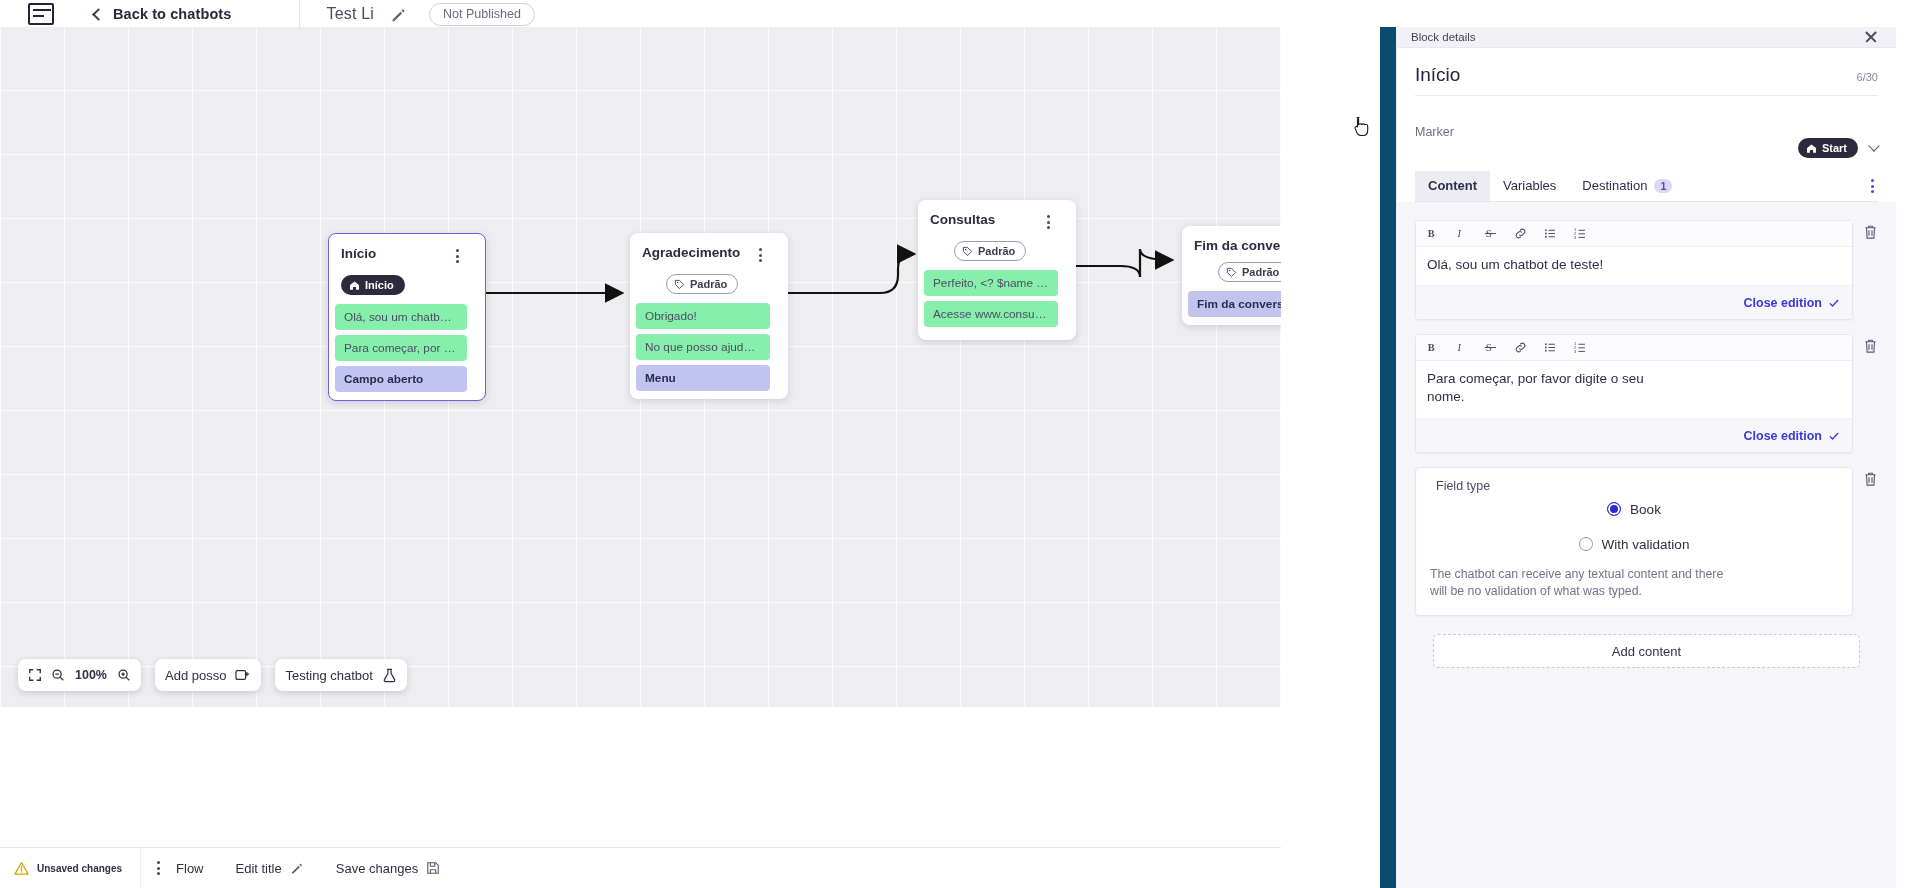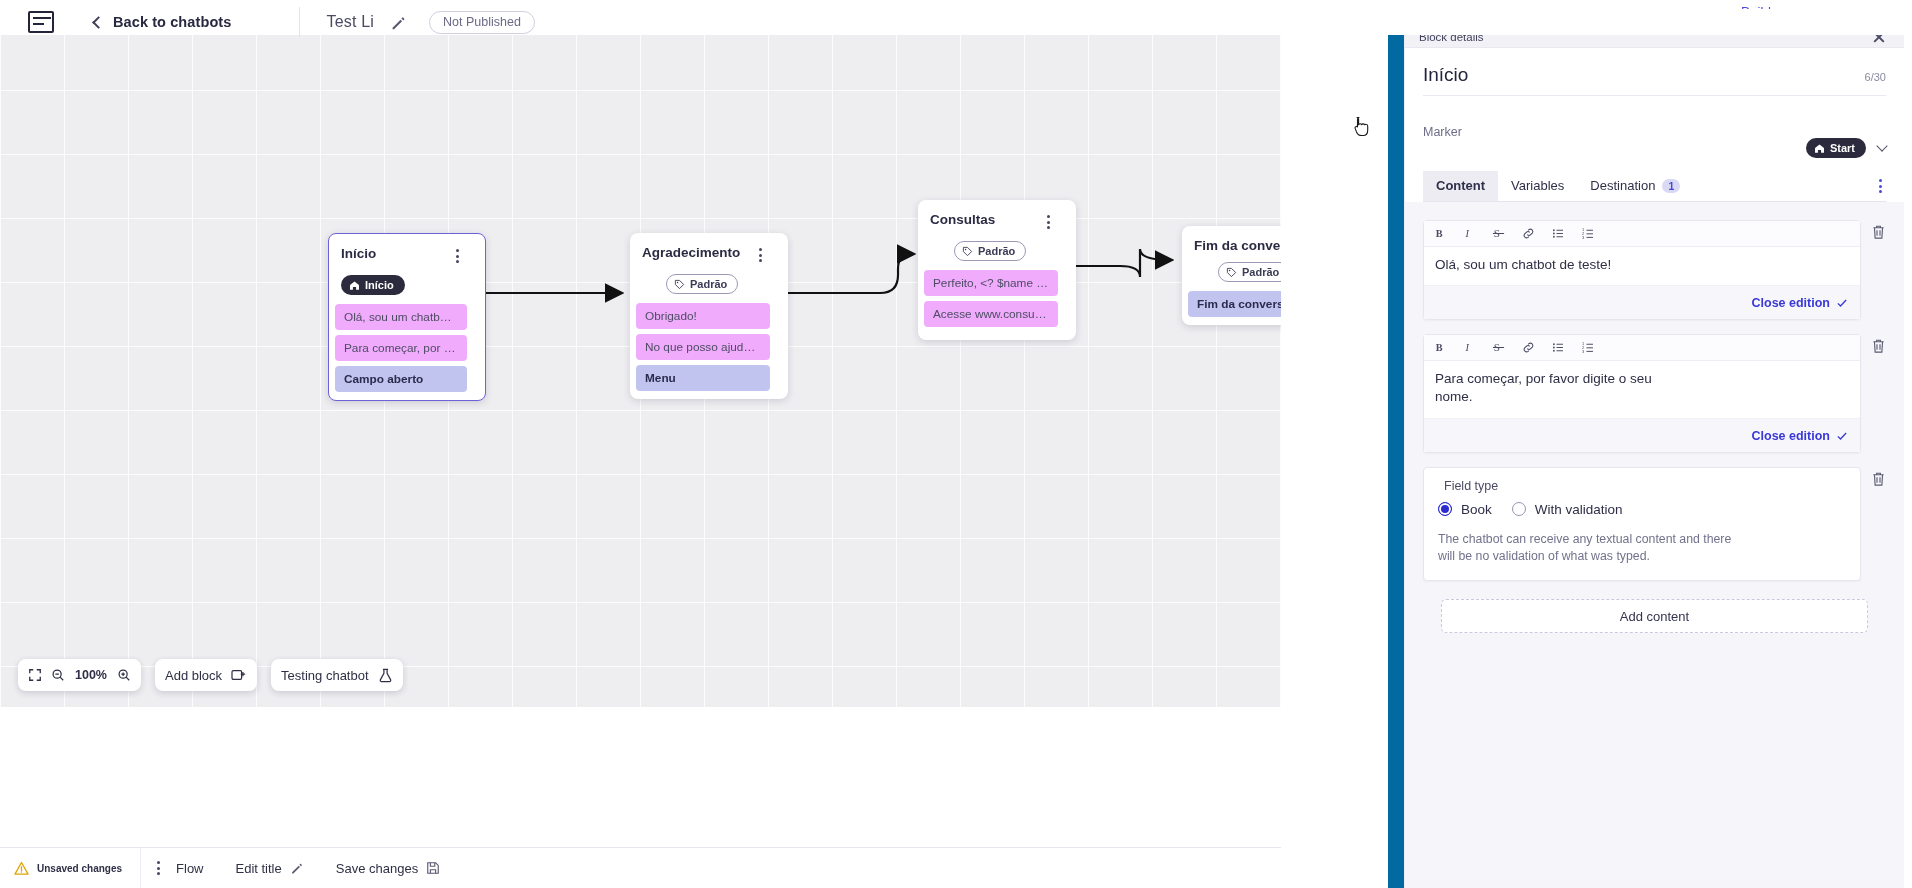--- a/index.html
+++ b/index.html
@@ -7,21 +7,21 @@
     width: 1912px; height: 888px;
     font-family: "Liberation Sans", sans-serif;
     background: #ffffff;
     overflow: hidden;
     color: #2c2c3a;
   }
   .app { position: relative; width: 1912px; height: 888px; }
 
   
   .topbar {
-    position: absolute; top: 9px; left: 0; width: 1912px; height: 26px;
+    position: absolute; top: 1px; left: 0; width: 1912px; height: 26px;
     background: #ffffff; display: flex; align-items: center; z-index: 40;
   }
   .logo-box {
     width: 34px; height: 26px; margin-left: 24px;
     display: flex; align-items: center; justify-content: center;
   }
   .logo-mark {
     width: 26px; height: 22px; border: 2px solid #23233a; border-radius: 2px;
     position: relative;
   }
@@ -86,21 +86,21 @@
     background: #2b2b3d; color: #fff; border-radius: 12px;
     font-size: 11px; font-weight: 700; padding: 4px 11px 4px 8px;
   }
   .tag-default {
     display: inline-flex; align-items: center; gap: 5px;
     border: 1px solid #9a9ab6; color: #3b3b55; border-radius: 12px;
     font-size: 11px; font-weight: 600; padding: 3px 10px 3px 7px; background:#fff;margin-left:24px;
   }
   .node-rows { margin-top: 9px; }
   .node-row {
-    margin: 0 6px 5px 6px; background: #f0abfc; border-radius: 4px;
+    margin: 0 6px 5px 6px; background: #86efac; border-radius: 4px;
     font-size: 11.8px; color: #4d4d63; padding: 6px 9px;
     white-space: nowrap; overflow: hidden; text-overflow: ellipsis;
   }
   .node-row.accent {
     background: #c2c4f0; color: #2b2b4d; font-weight: 600; margin-bottom: 0;
     border-radius: 4px;
   }
 
   
   .canvas-toolbar { position: absolute; left: 18px; bottom: 16px; display: flex; gap: 14px; align-items:center; }
@@ -120,22 +120,22 @@
   }
   .warn-wrap { display: flex; align-items: center; gap: 8px; margin-left: 14px; }
   .warn-text { font-size: 10px; color: #2f2f46; font-weight: 600;}
   .bb-divider { width:1px; height: 41px; background: #ececf3; margin-left: 18px;}
   .bb-kebab { margin: 0 16px; display:flex; flex-direction:column; gap:2.5px; cursor:pointer;}
   .bb-kebab i { width:3px;height:3px;border-radius:50%;background:#45455e;display:block;}
   .bb-item { font-size: 13px; color: #2f2f46; margin-right: 32px; display:flex; align-items:center; gap: 8px; cursor: pointer;}
 
   
   .rpanel {
-    position: absolute; top: 0; right: 8px; width: 516px; height: 888px;
-    background: #0369a1;
+    position: absolute; top: 0; right: 16px; width: 516px; height: 888px;
+    background: #0c4a6e;
   }
   .rtabs {
     height: 26px; display: flex; align-items: flex-end; justify-content: flex-end;
     gap: 34px; padding-right: 30px; background: #fff;
   }
   .rtab { font-size: 13.5px; color: #33334d; padding-bottom: 5px; cursor: pointer; }
   .rtab.active { color: #4a49d8; border-bottom: 2px solid #4a49d8; }
 
   .panel-body {
     position: absolute; top: 26px; left: 16px; right: 0; bottom: 0;
@@ -220,21 +220,21 @@
     background: #c5c5f3; display:flex; align-items:center; justify-content: space-between;
     padding: 6px 12px; cursor: pointer;
   }
   .field-head-title { font-size: 11.5px; color: #2e2e4e; font-weight: 600;}
   .chev-up {
     width: 8px; height: 8px; border-left: 1.6px solid #3e3e60;
     border-top: 1.6px solid #3e3e60; transform: rotate(45deg); margin-top: 3px;
   }
   .field-body { padding: 11px 14px 14px 14px; }
   .field-type-label { font-size: 12.5px; color: #4b4b63; margin-left: 6px; }
-  .radio-row { display: flex; align-items: center; gap: 20px; margin-top: 9px; }
+  .radio-row { display: flex; align-items: center; gap: 20px; margin-top: 9px; flex-direction: column; }
   .radio-opt { display: flex; align-items: center; gap: 9px; cursor: pointer; }
   .radio {
     width: 14px; height: 14px; border-radius: 50%; border: 1.5px solid #9595b0;
     background: #fff; position: relative;
   }
   .radio.checked { border-color: #2b2bd0; background: #2b2bd0; box-shadow: inset 0 0 0 2px #fff, inset 0 0 0 6px #2b2bd0; }
   .radio-label { font-size: 13.5px; color: #2e2e46; }
   .field-help { margin-top: 14px; font-size: 12.3px; color: #72728c; line-height: 1.45; max-width: 300px;}
 
   .add-content {
@@ -388,21 +388,21 @@
         </span>
         <span class="zoom-val">100%</span>
         <span class="ctl-btn">
           <svg width="14" height="14" viewBox="0 0 16 16" fill="none" stroke="#2f2f46" stroke-width="1.4">
             <circle cx="7" cy="7" r="4.6"></circle>
               <path d="M10.4 10.4L14 14M5 7h4M7 5v4"></path>
           </svg>
         </span>
       </div>
       <div class="ctl-group">
-        <span class="ctl-text">Add block</span>
+        <span class="ctl-text">Add posso</span>
         <span class="ctl-btn">
           <svg width="16" height="14" viewBox="0 0 18 16" fill="none" stroke="#2f2f46" stroke-width="1.4">
             <rect x="1" y="3" width="11" height="10" rx="1.5"></rect>
               <path d="M13.5 4.5v5M11 7h5"></path>
           </svg>
         </span>
       </div>
       <div class="ctl-group">
         <span class="ctl-text">Testing chatbot</span>
         <span class="ctl-btn">

